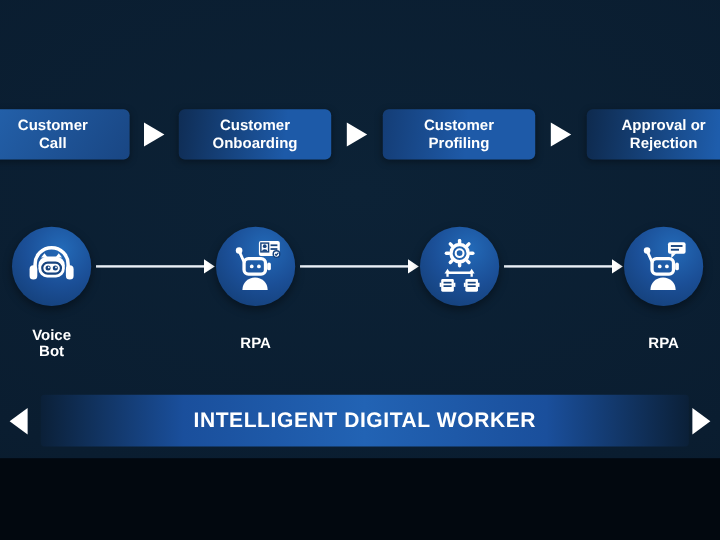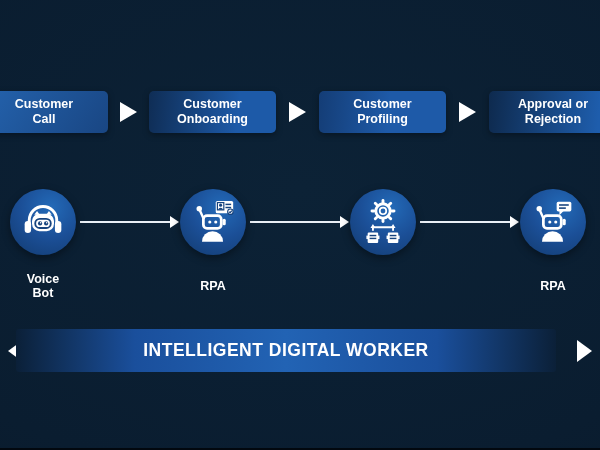--- a/index.html
+++ b/index.html
@@ -1,17 +1,17 @@
 <!DOCTYPE html>
 <html><head>
 <meta charset="utf-8">
 <style>
   html,body{margin:0;padding:0;background:#02080f;}
   #stage{
-    position:relative;width:600px;height:448px;overflow:hidden;
+    position:relative;width:600px;height:382px;overflow:hidden;
     background:radial-gradient(140% 120% at 50% 42%, #0c2236 0%, #0a1d30 55%, #081826 100%);
     font-family:"Liberation Sans","DejaVu Sans",sans-serif;
   }
   
   .step-box{
     position:absolute;top:91px;height:42px;width:128px;border-radius:5px;
     display:flex;align-items:center;justify-content:center;
     color:#fff;font-size:12.5px;font-weight:bold;line-height:1.2;
     text-align:center;white-space:pre-line;
     box-shadow:0 2px 6px rgba(0,0,0,.35);
@@ -39,21 +39,21 @@
     text-align:center;white-space:pre-line;
   }
   .connector-line{position:absolute;top:221px;height:2px;background:#e9eff6;}
   .connector-head{
     position:absolute;top:216px;width:0;height:0;
     border-top:6px solid transparent;border-bottom:6px solid transparent;
     border-left:9px solid #ffffff;
   }
   
   .banner-bar{
-    position:absolute;left:16px;top:329px;width:540px;height:43px;border-radius:3px;
+    position:absolute;left:34px;top:329px;width:540px;height:43px;border-radius:3px;
     background:linear-gradient(90deg,#0b2038 0%,#1a4f9c 22%,#2263b4 50%,#1a4f9c 78%,#0b2038 100%);
     display:flex;align-items:center;justify-content:center;
     color:#fff;font-size:17.5px;font-weight:bold;letter-spacing:.5px;
   }
   .banner-tri{position:absolute;top:340px;width:0;height:0;
     border-top:11px solid transparent;border-bottom:11px solid transparent;}
   .banner-tri.left{left:8px;border-right:15px solid #fff;}
   .banner-tri.right{left:577px;border-left:15px solid #fff;}
   svg{display:block;}
 </style>

